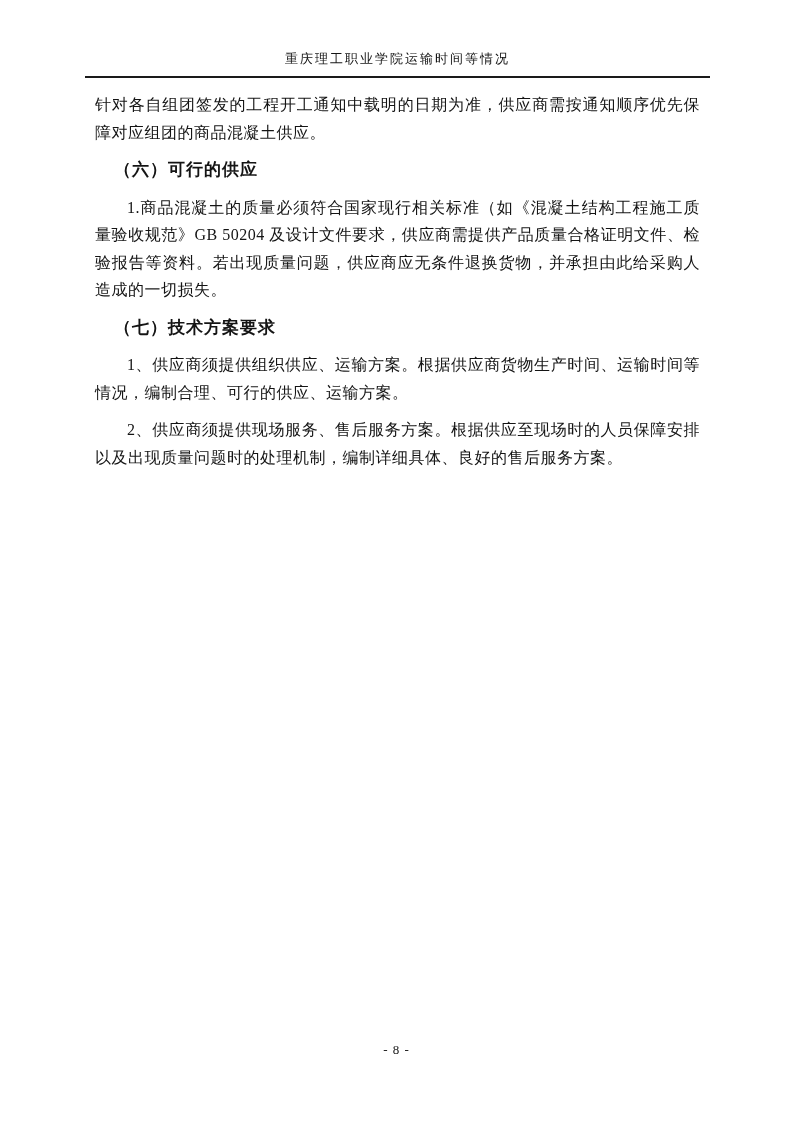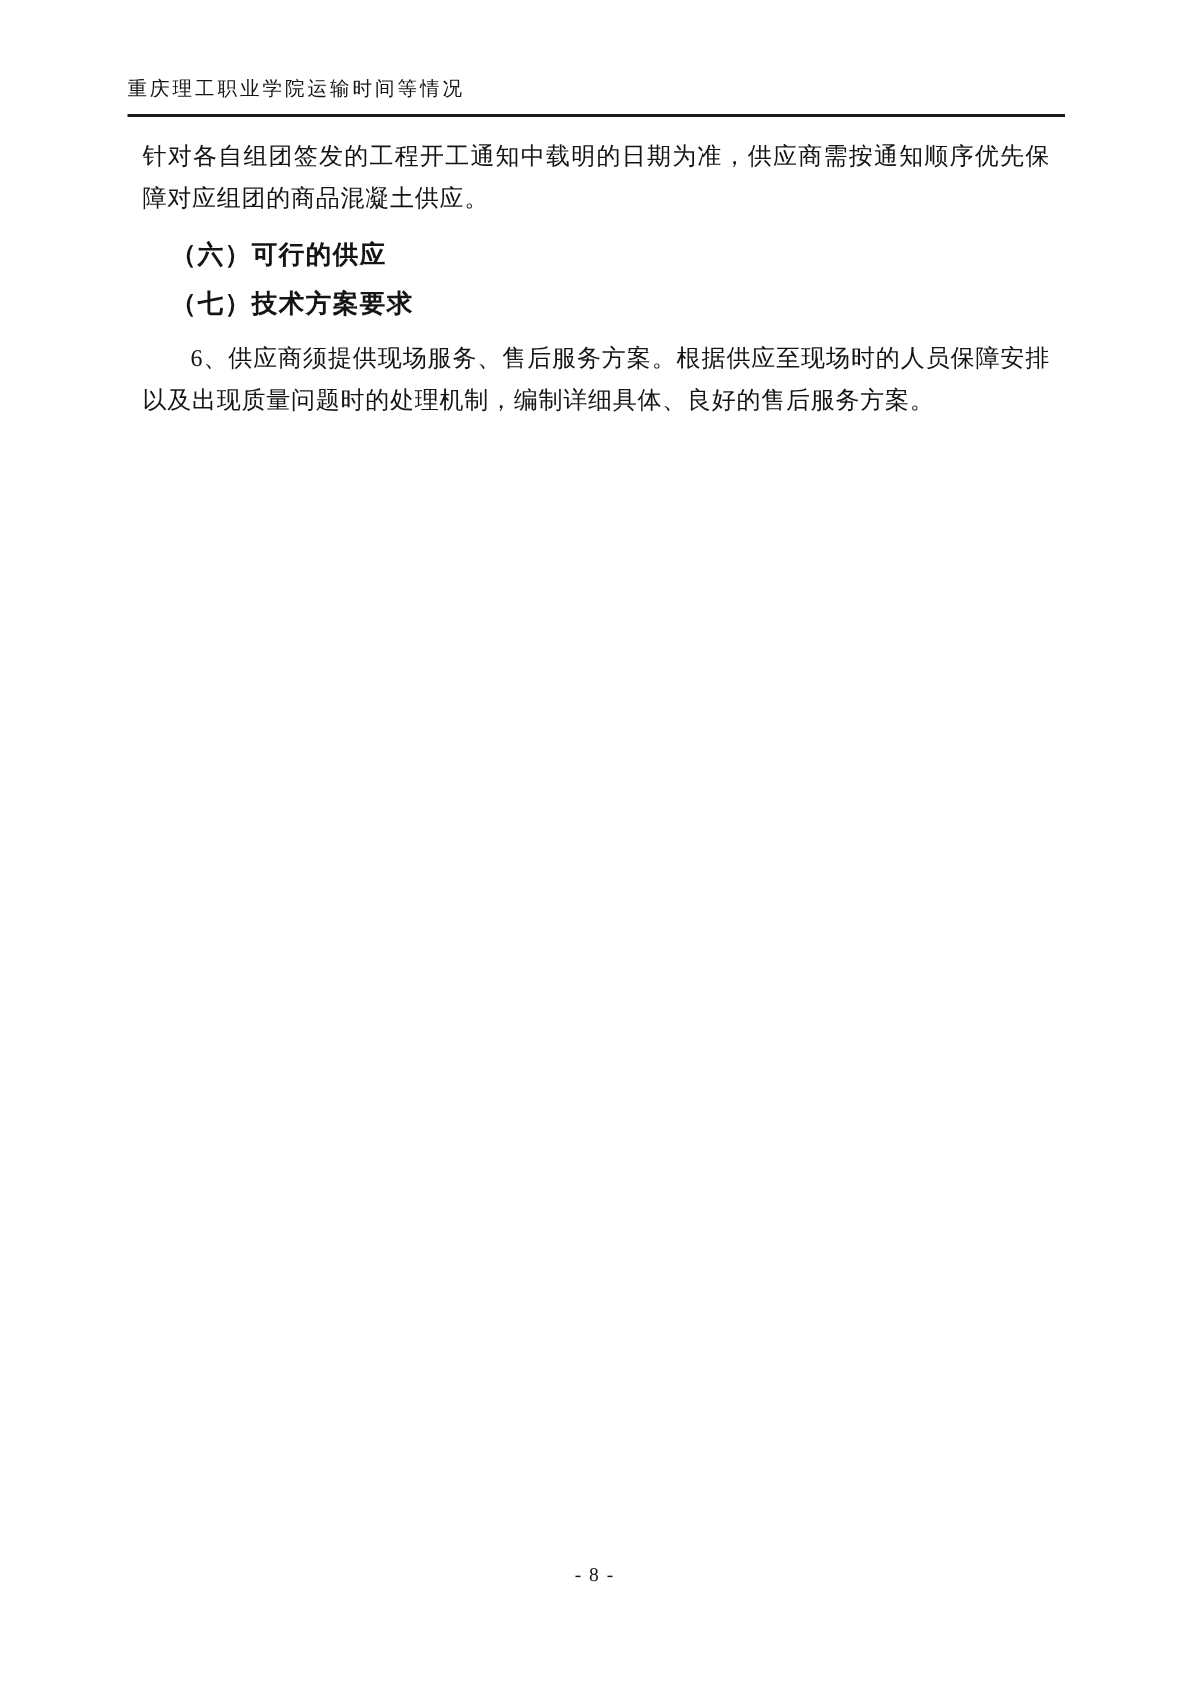--- a/index.html
+++ b/index.html
@@ -14,21 +14,21 @@
     margin: 0 auto;
     background: #ffffff;
     color: #141414;
     font-family: "Liberation Serif", "DejaVu Serif", serif;
     box-sizing: border-box;
     padding: 50px 83px 0 85px;
     overflow: hidden;
   }
   .header-row {
     display: flex;
-    justify-content: flex-start;
+    justify-content: center;
     align-items: flex-end;
     font-size: 13px;
     letter-spacing: 2px;
     padding-bottom: 8px;
     border-bottom: 2px solid #1a1a1a;
   }
   .doc-body {
     margin-top: 13px;
     font-size: 16px;
     line-height: 27.5px;
@@ -67,22 +67,24 @@
 
   <div class="header-row">
     <span>重庆理工职业学院</span>
     <span>运输时间等情况</span>
   </div>
 
   <div class="doc-body">
     <p class="continuation">针对各自组团签发的工程开工通知中载明的日期为准，供应商需按通知顺序优先保障对应组团的商品混凝土供应。</p>
     <div id="sections">
         <h3 class="sec-heading">（六）可行的供应</h3>
+        <p>1.商品混凝土的质量必须符合国家现行相关标准（如《混凝土结构工程施工质量验收规范》GB 50204 及设计文件要求，供应商需提供产品质量合格证明文件、检验报告等资料。若出现质量问题，供应商应无条件退换货物，并承担由此给采购人造成的一切损失。</p>
         <h3 class="sec-heading">（七）技术方案要求</h3>
-        <p>6、供应商须提供现场服务、售后服务方案。根据供应至现场时的人员保障安排以及出现质量问题时的处理机制，编制详细具体、良好的售后服务方案。</p>
+        <p>1、供应商须提供组织供应、运输方案。根据供应商货物生产时间、运输时间等情况，编制合理、可行的供应、运输方案。</p>
+        <p>2、供应商须提供现场服务、售后服务方案。根据供应至现场时的人员保障安排以及出现质量问题时的处理机制，编制详细具体、良好的售后服务方案。</p>
       </div>
   </div>
 
   <div class="footer">
     <span>- 8 -</span>
   </div>
 
 </div>
 
 </body></html>

